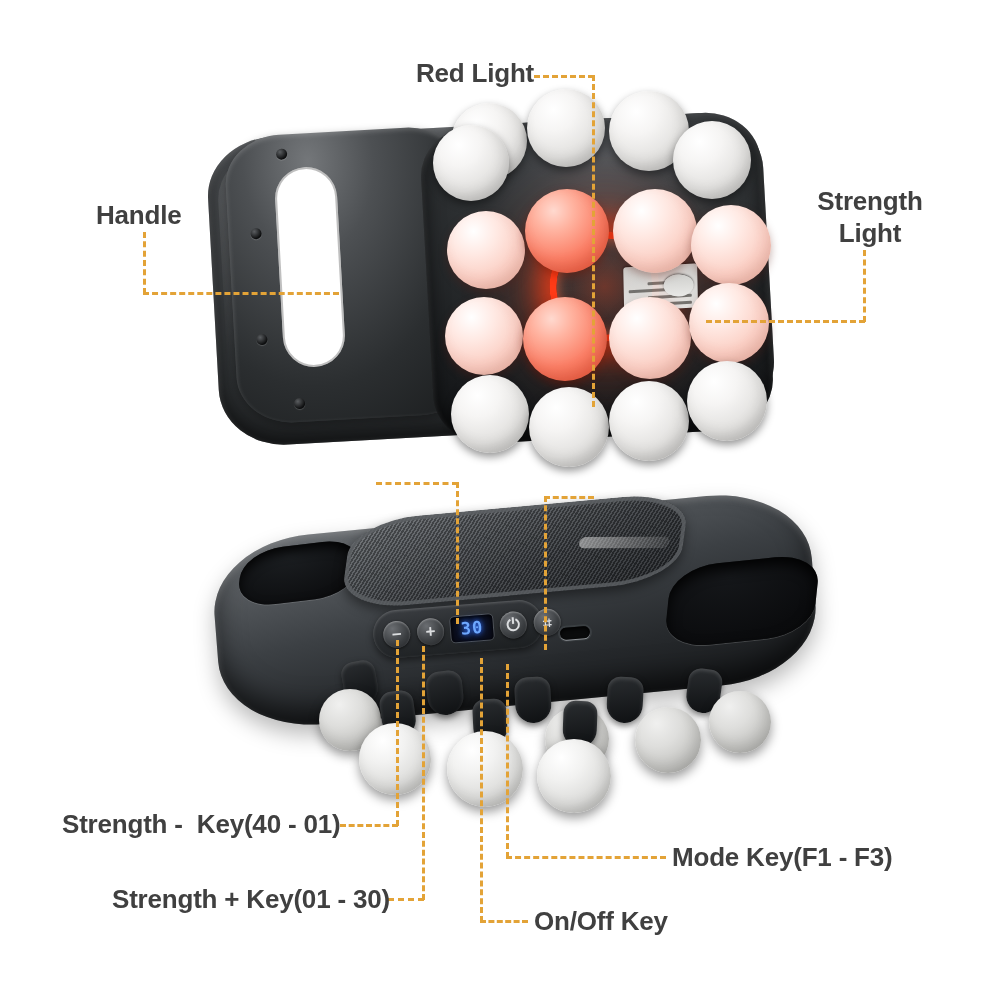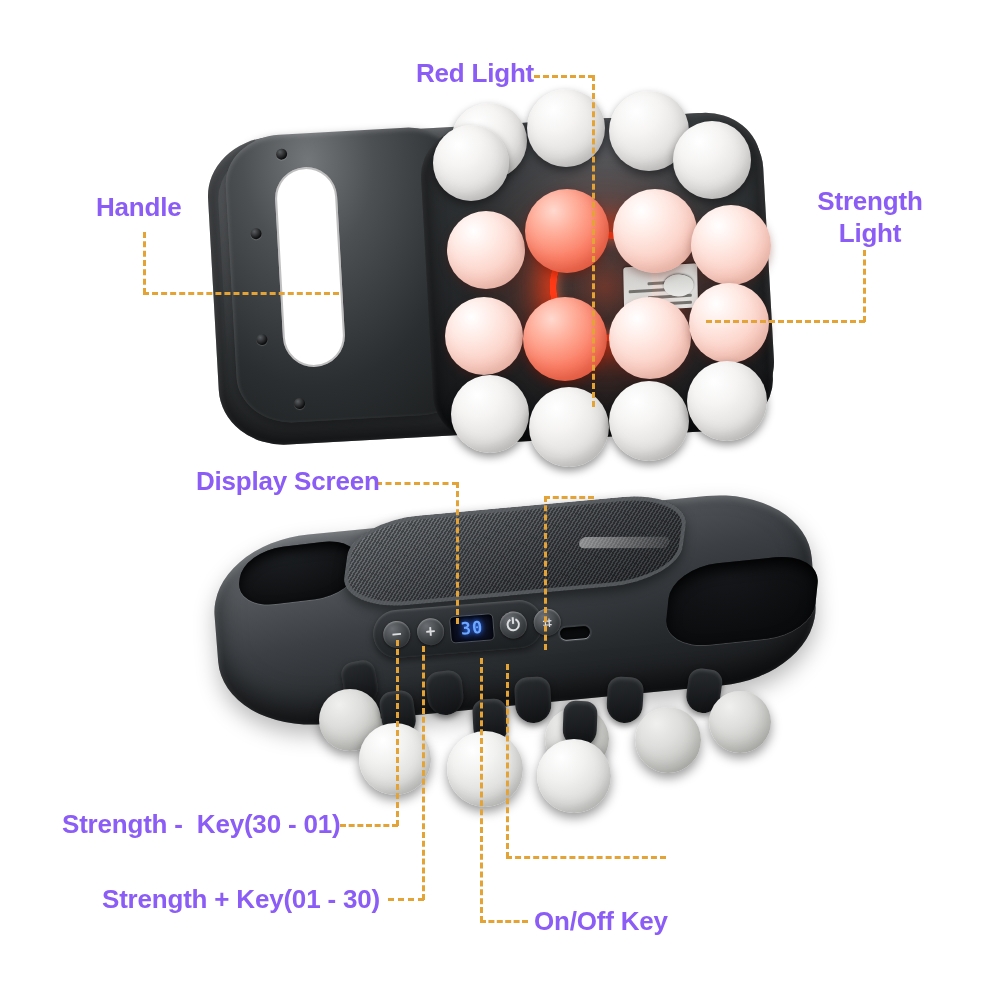--- a/index.html
+++ b/index.html
@@ -8,21 +8,21 @@
     background:#ffffff;
     font-family:"Liberation Sans", sans-serif;
     overflow:hidden;
     position:relative;
   }
   #stage{position:absolute;left:0;top:0;width:1000px;height:1000px;}
 
   
   .label{
     position:absolute;
-    color:#8b5cf6;
+    color:#404040;
     font-weight:bold;
     font-size:26px;
     letter-spacing:-0.2px;
     line-height:1.18;
     white-space:pre;
   }
   .label.two-line{white-space:normal;text-align:center;}
 
   
   .lead-h, .lead-v{position:absolute;}
@@ -370,30 +370,30 @@
   <div class="lead-h" style="left:388px;top:898px;width:36px;"></div>
 
   <div class="lead-v" style="left:480px;top:658px;height:264px;"></div>
   <div class="lead-h" style="left:480px;top:920px;width:48px;"></div>
 
   <div class="lead-v" style="left:506px;top:664px;height:194px;"></div>
   <div class="lead-h" style="left:506px;top:856px;width:160px;"></div>
 
   <div class="label" style="left:416px;top:58px;">Red Light</div>
 
-  <div class="label" style="left:96px;top:192px;">Handle</div>
+  <div class="label" style="left:96px;top:200px;">Handle</div>
 
   <div class="label two-line" style="left:795px;top:186px;width:150px;line-height:1.22;">
     <span>Strength</span><br>
     <span>Light</span>
   </div>
 
-  <div class="label" style="left:196px;top:466px;">Display Screen</div>
-
-
-  <div class="label" style="left:62px;top:809px;">Strength -  Key(30 - 01)</div>
-
-  <div class="label" style="left:102px;top:884px;">Strength + Key(01 - 30)</div>
-
+
+
+  <div class="label" style="left:62px;top:809px;">Strength -  Key(40 - 01)</div>
+
+  <div class="label" style="left:112px;top:884px;">Strength + Key(01 - 30)</div>
+
+  <div class="label" style="left:672px;top:842px;">Mode Key(F1 - F3)</div>
 
   <div class="label" style="left:534px;top:906px;">On/Off Key</div>
 
 </div>
 
 </body></html>

